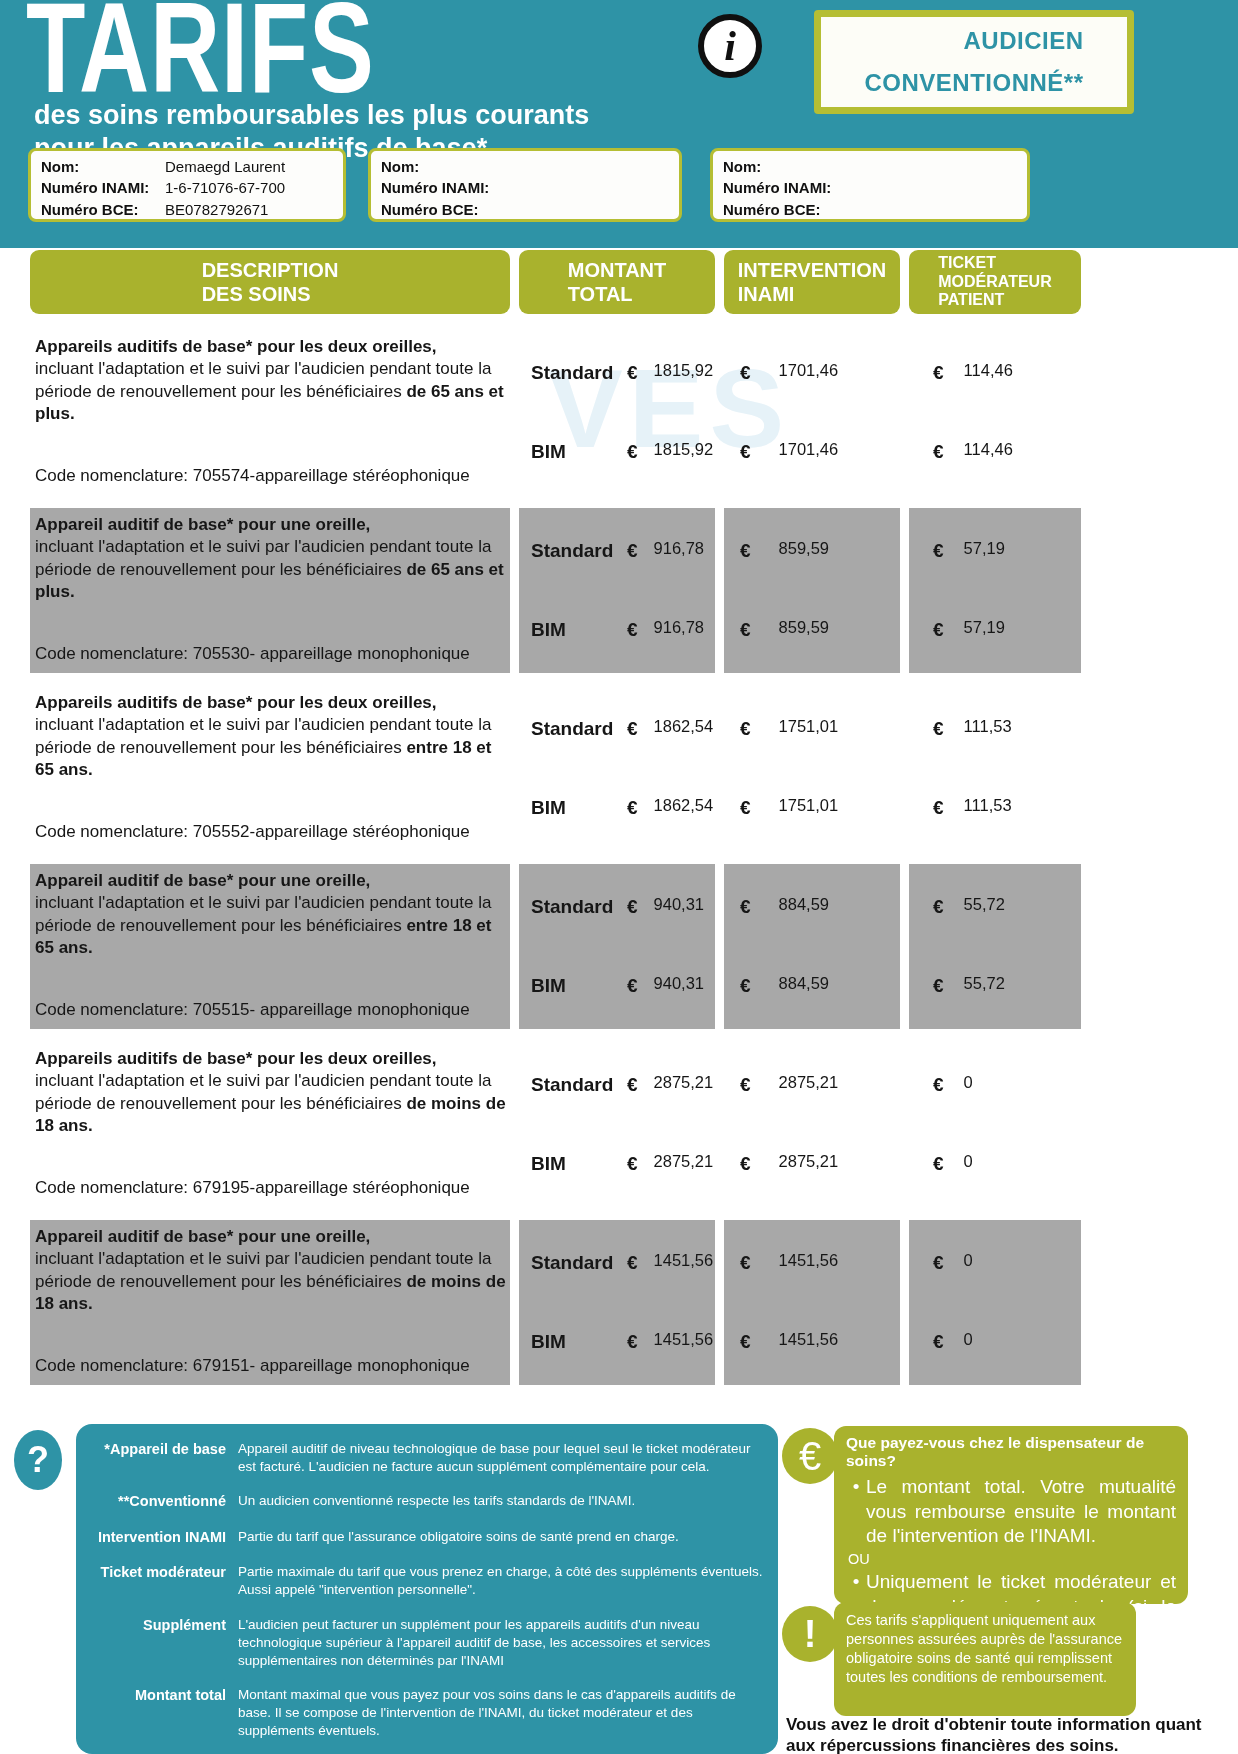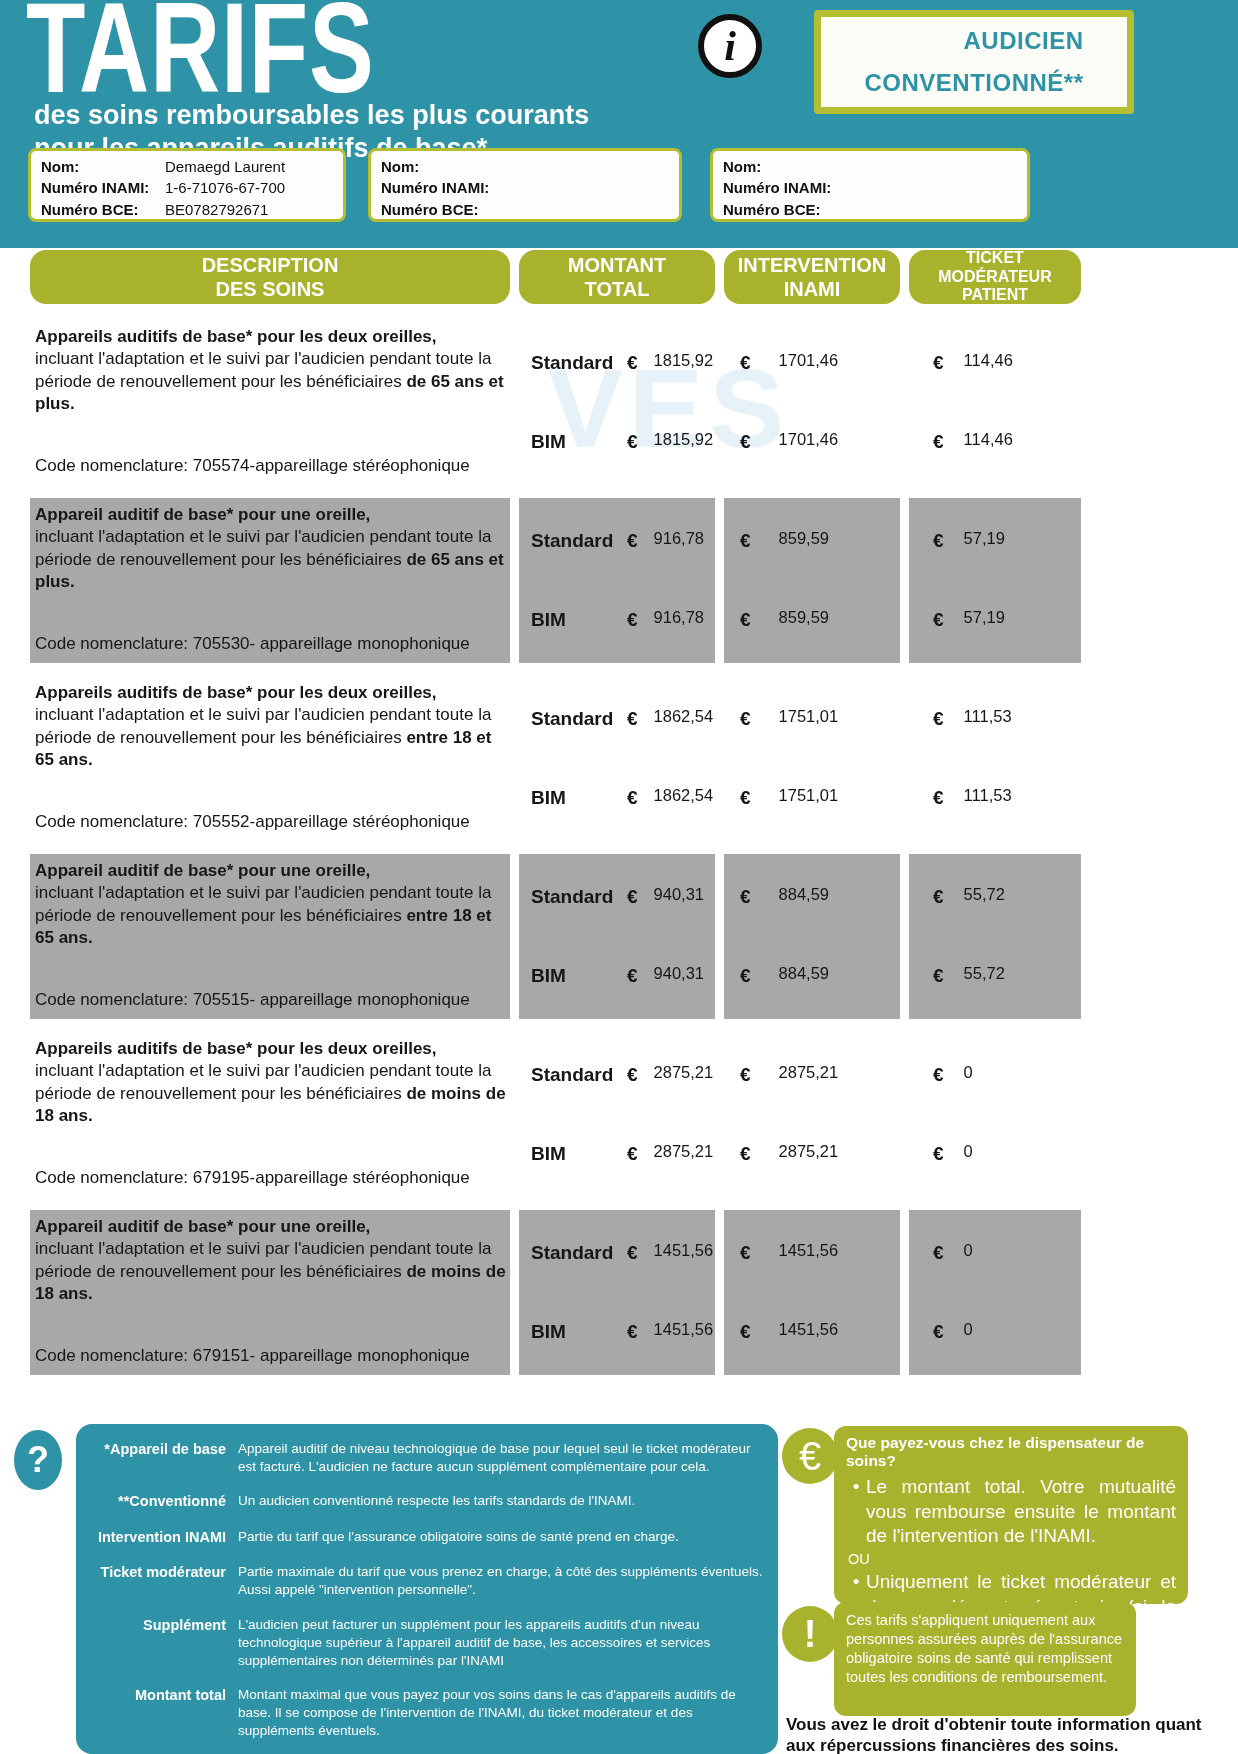--- a/index.html
+++ b/index.html
@@ -53,23 +53,23 @@
     color:#E6F2F8; letter-spacing:6px;
   }
 
   
   .table { position:absolute; left:30px; top:250px; width:1052px; }
   .thead, .trow {
     display:grid; grid-template-columns:480px 196px 176px 172px; column-gap:9px;
   }
   .thead { margin-bottom:16px; }
   .hcell {
-    background:#A9B22D; border-radius:16px; color:#fff; font-weight:bold;
-    display:flex; align-items:center; justify-content:center; text-align:center;
-    height:54px; font-size:20px; line-height:1.22;
+    background:#A9B22D; border-radius:9px; color:#fff; font-weight:bold;
+    display:flex; align-items:center; justify-content:center; 
+    height:64px; font-size:20px; line-height:1.22;
   }
   .hcell.small { font-size:16px; line-height:1.18; }
   .trow { height:165px; margin-bottom:13px; }
   .trow.shaded > div { background:#A8A8A8; }
   .desc {
     box-sizing:border-box; padding:6px 4px 8px 5px; font-size:17px; line-height:1.32;
     display:flex; flex-direction:column;
   }
   .desc .lead { display:block; font-weight:bold; }
   .desc .em { font-weight:bold; }

